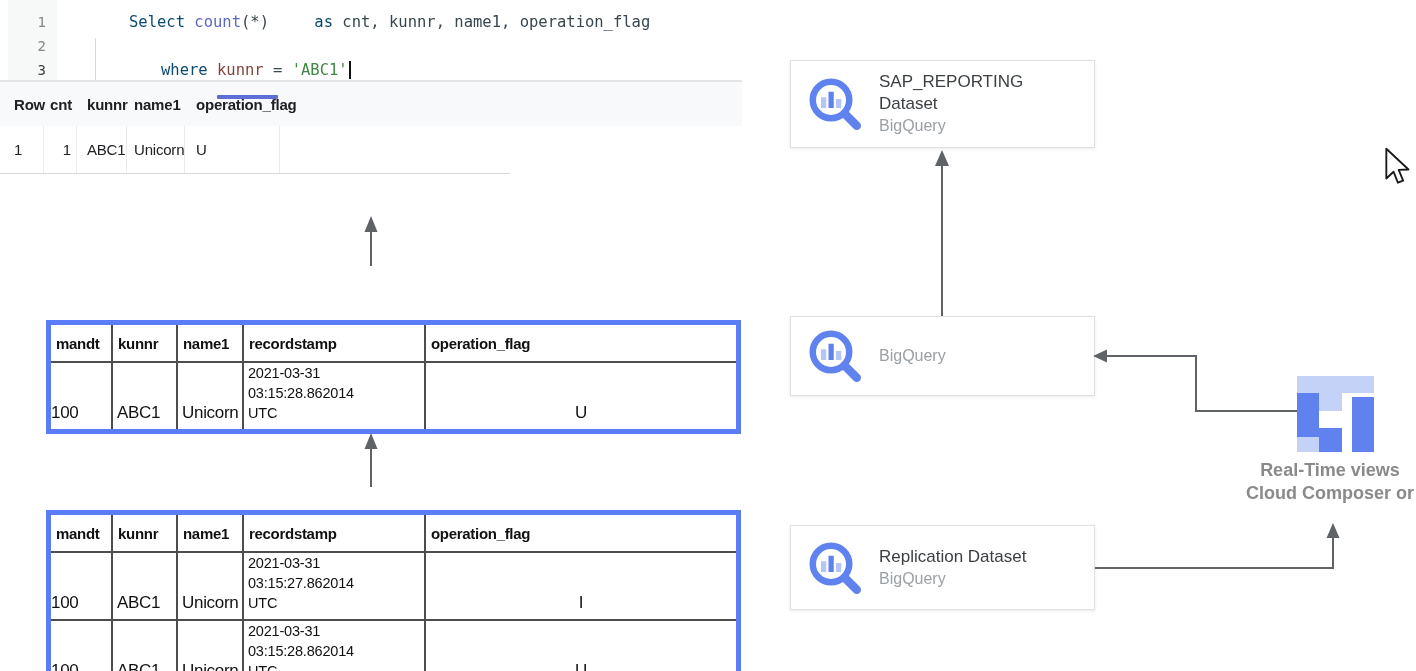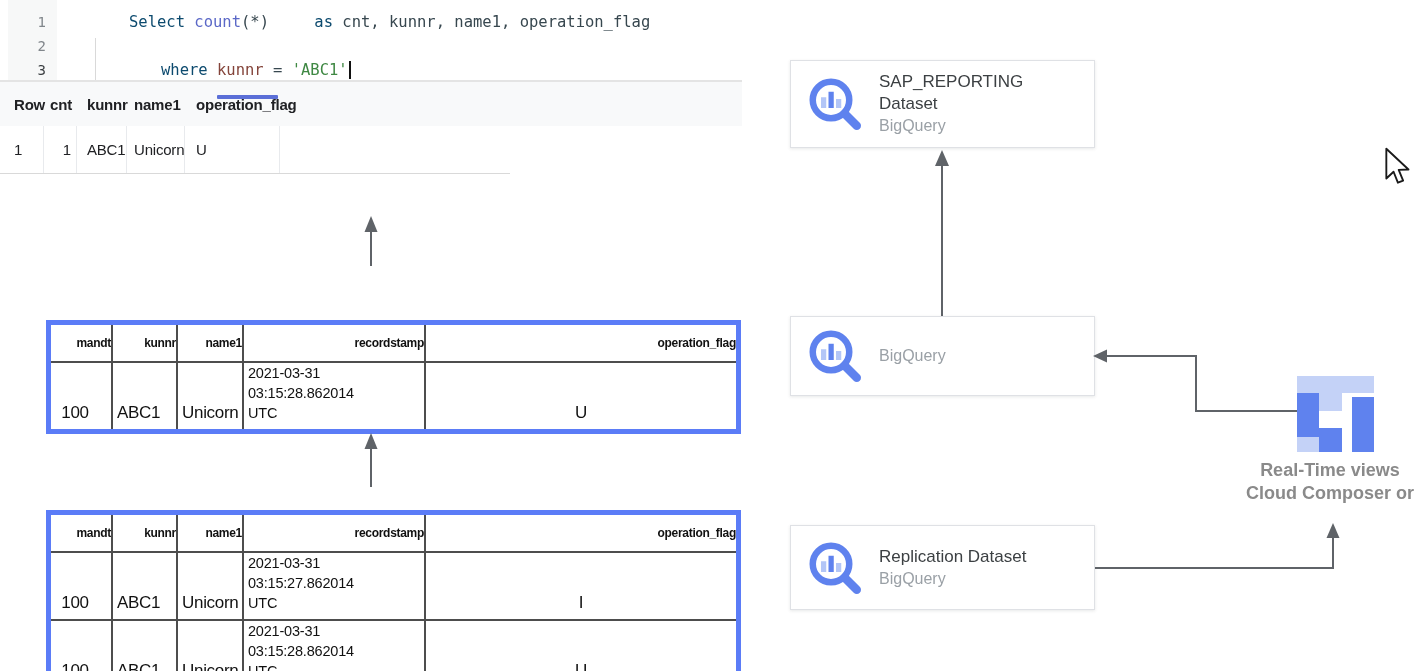--- a/index.html
+++ b/index.html
@@ -42,24 +42,24 @@
   .results-bottom { width:510px; height:1px; background:#d9d9d9; }
 
   
   .blue-table { position:absolute; left:46px; width:695px; border:5px solid #5b7cf7; background:#fff; }
   .blue-table table { border-collapse:collapse; width:100%; table-layout:fixed; }
   .blue-table th, .blue-table td { border:2px solid #4d4d4d; overflow:hidden; }
   .blue-table tr:first-child > * { border-top:none; }
   .blue-table tr:last-child  > * { border-bottom:none; }
   .blue-table tr > *:first-child { border-left:none; }
   .blue-table tr > *:last-child  { border-right:none; }
-  .blue-table th { height:37px; text-align:right; vertical-align:middle; padding:0 0 0 5px;
-    font-size:12px; font-weight:bold; color:#111; letter-spacing:-0.3px; }
+  .blue-table th { height:37px; text-align:left; vertical-align:middle; padding:0 0 0 5px;
+    font-size:15px; font-weight:bold; color:#111; letter-spacing:-0.3px; }
   .blue-table td { vertical-align:bottom; font-size:17px; color:#111; letter-spacing:-0.3px; padding-bottom:6px; }
-  td.c-mandt { text-align:center; padding-right:12px;margin-top:25px; }
+  td.c-mandt { text-align:left; padding-right:12px;margin-top:25px; }
   td.c-kunnr { padding-left:4px; }
   td.c-name  { padding-left:4px; }
   td.c-ts    { padding-left:4px; }
   td.c-flag  { text-align:center; }
   .ts-line { display:block; font-size:14.5px; line-height:20px; letter-spacing:-0.2px; }
   #table-cdc td { height:55px; }
   #table-repl td { height:57px; }
 
   
   .conn { position:absolute; }

